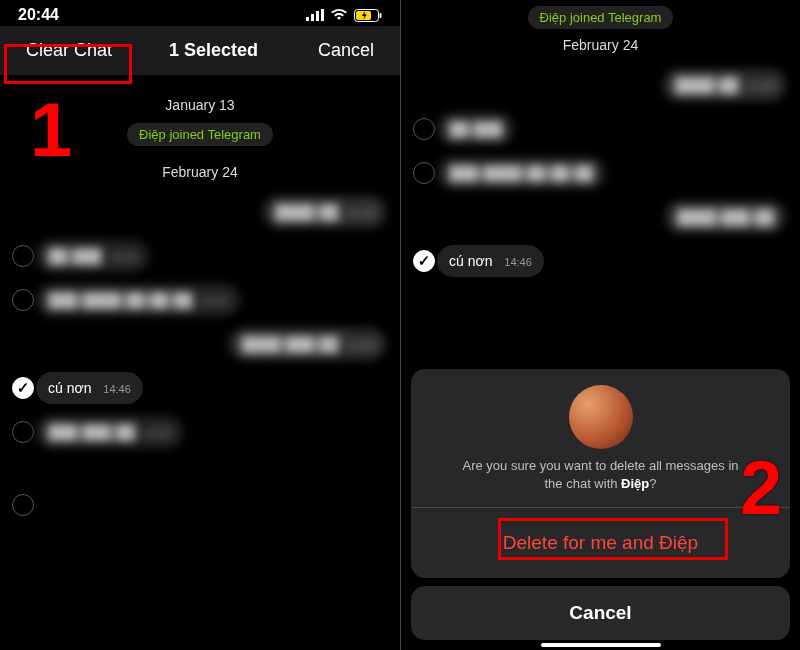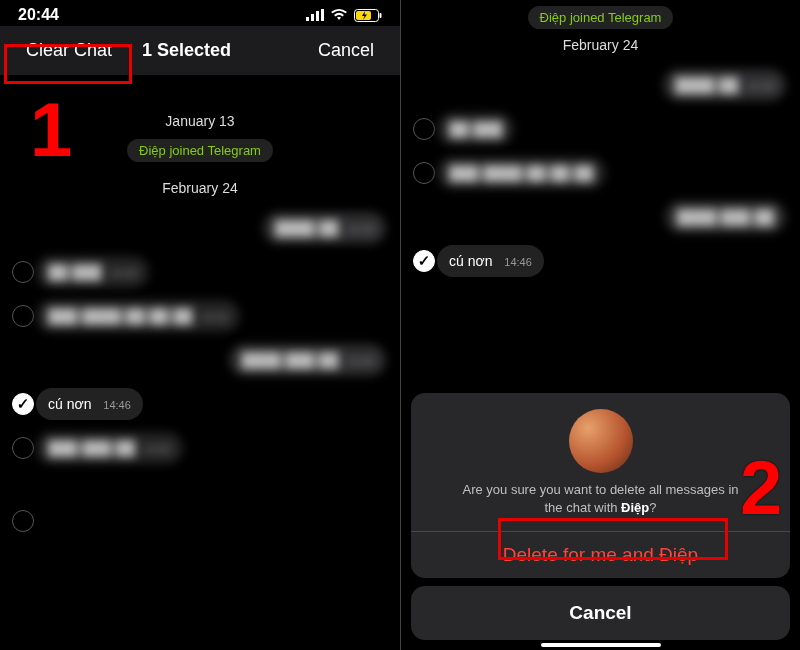--- a/index.html
+++ b/index.html
@@ -30,21 +30,21 @@
   .status-icons svg { display: block; }
 
   
   .sel-header {
     display: flex; align-items: center; justify-content: space-between;
     background: #1c1c1e;
     padding: 14px 26px;
     font-size: 18px;
   }
   .sel-header .left, .sel-header .center, .sel-header .right { flex: 1; }
-  .sel-header .center { text-align: left; font-weight: 600; }
+  .sel-header .center { text-align: right; font-weight: 600; }
   .sel-header .right { text-align: right; }
 
   .red-box-1 {
     position: absolute; left: 4px; top: 44px;
     width: 128px; height: 40px;
     border: 3px solid #e60000;
     pointer-events: none;
   }
   .step-num {
     position: absolute;
@@ -56,21 +56,21 @@
   .step1 { left: 30px; top: 86px; }
   .step2 { left: 740px; top: 444px; }
   .red-box-2 {
     position: absolute; left: 498px; top: 518px;
     width: 230px; height: 42px;
     border: 3px solid #e60000;
     pointer-events: none;
   }
 
   
-  .chat-area { position: relative; padding-top: 20px; }
+  .chat-area { position: relative; padding-top: 4px; }
   .date-sep {
     text-align: center; margin: 18px 0 10px;
     color: #ddd; font-size: 14px;
   }
   .sys-pill {
     display: block; margin: 8px auto;
     background: #222; color: #84cc16;
     font-size: 13px; padding: 4px 12px; border-radius: 12px;
     width: max-content;
   }
@@ -125,21 +125,21 @@
     background: radial-gradient(circle at 30% 30%, #e8a06a, #b4532e 60%, #5b2a15);
   }
   .sheet-msg {
     text-align: center; color: #bfbfc2;
     font-size: 13px; line-height: 1.4;
     padding: 0 46px 14px;
   }
   .sheet-msg b { color: #fff; font-weight: 600; }
   .sheet-btn {
     text-align: center; font-size: 19px;
-    padding: 12px 8px;
+    padding: 24px 8px;
     border-top: 0.5px solid rgba(120,120,120,0.4);
   }
   .sheet-btn.destructive { color: #ff453a; }
   .sheet-btn.normal { color: #fff; }
   .sheet-cancel {
     background: rgba(42,42,44,0.96);
     border-radius: 14px;
     text-align: center; font-size: 19px; font-weight: 600;
     color: #fff; padding: 16px 8px;
   }

